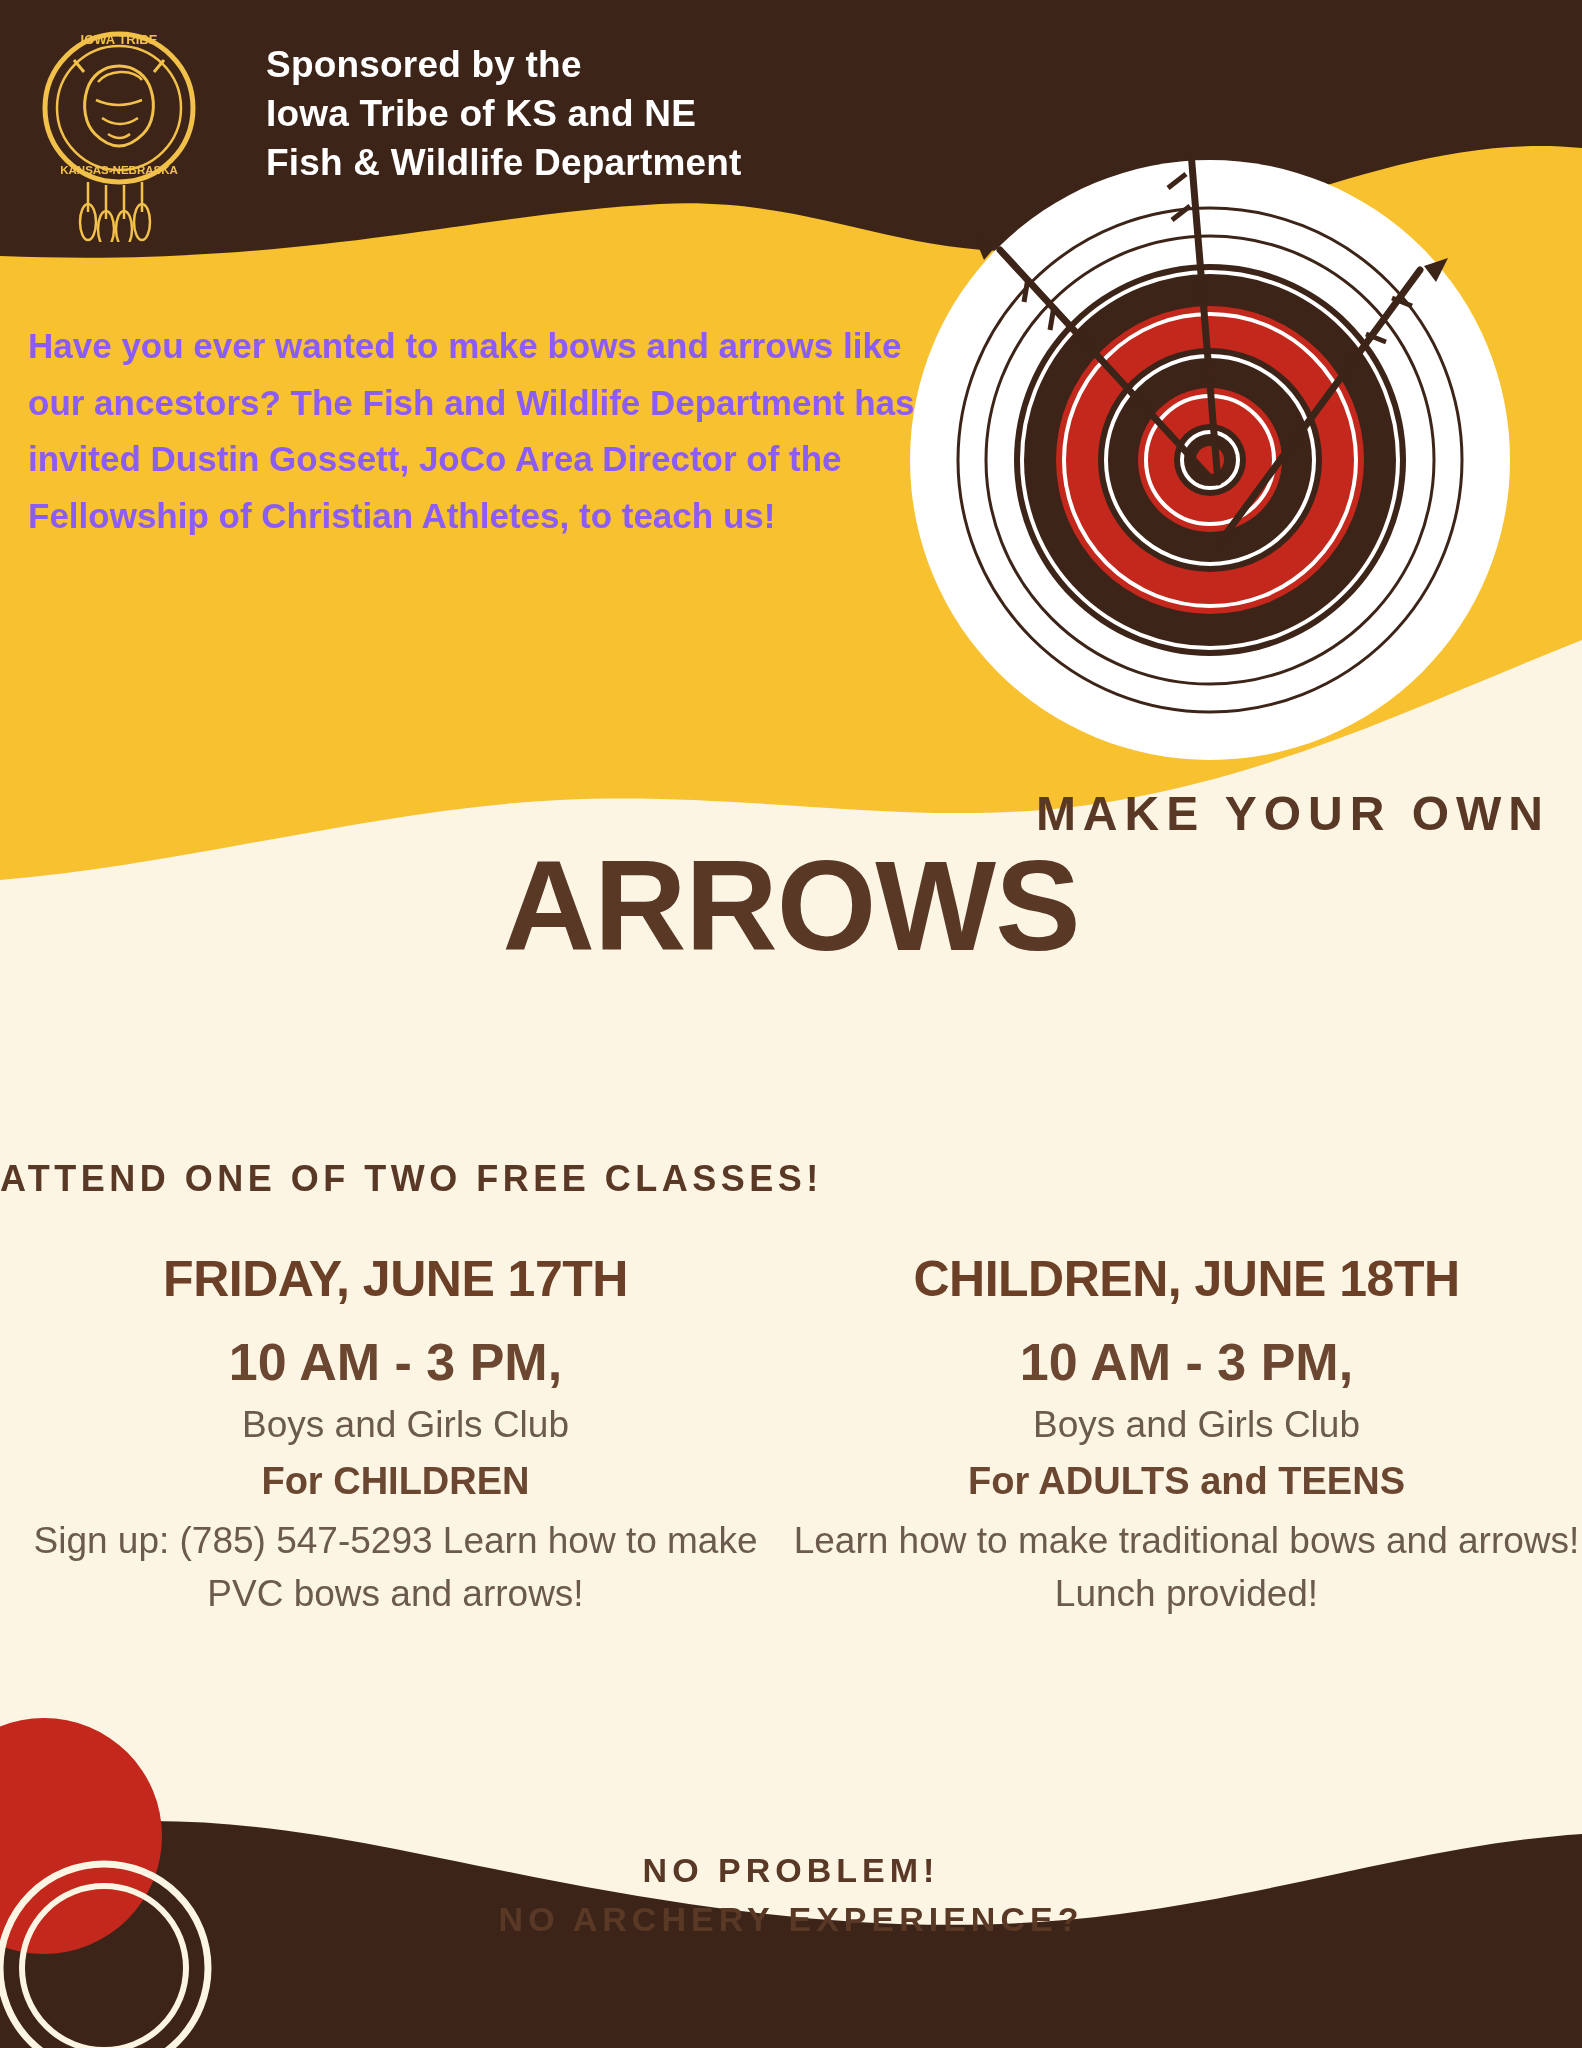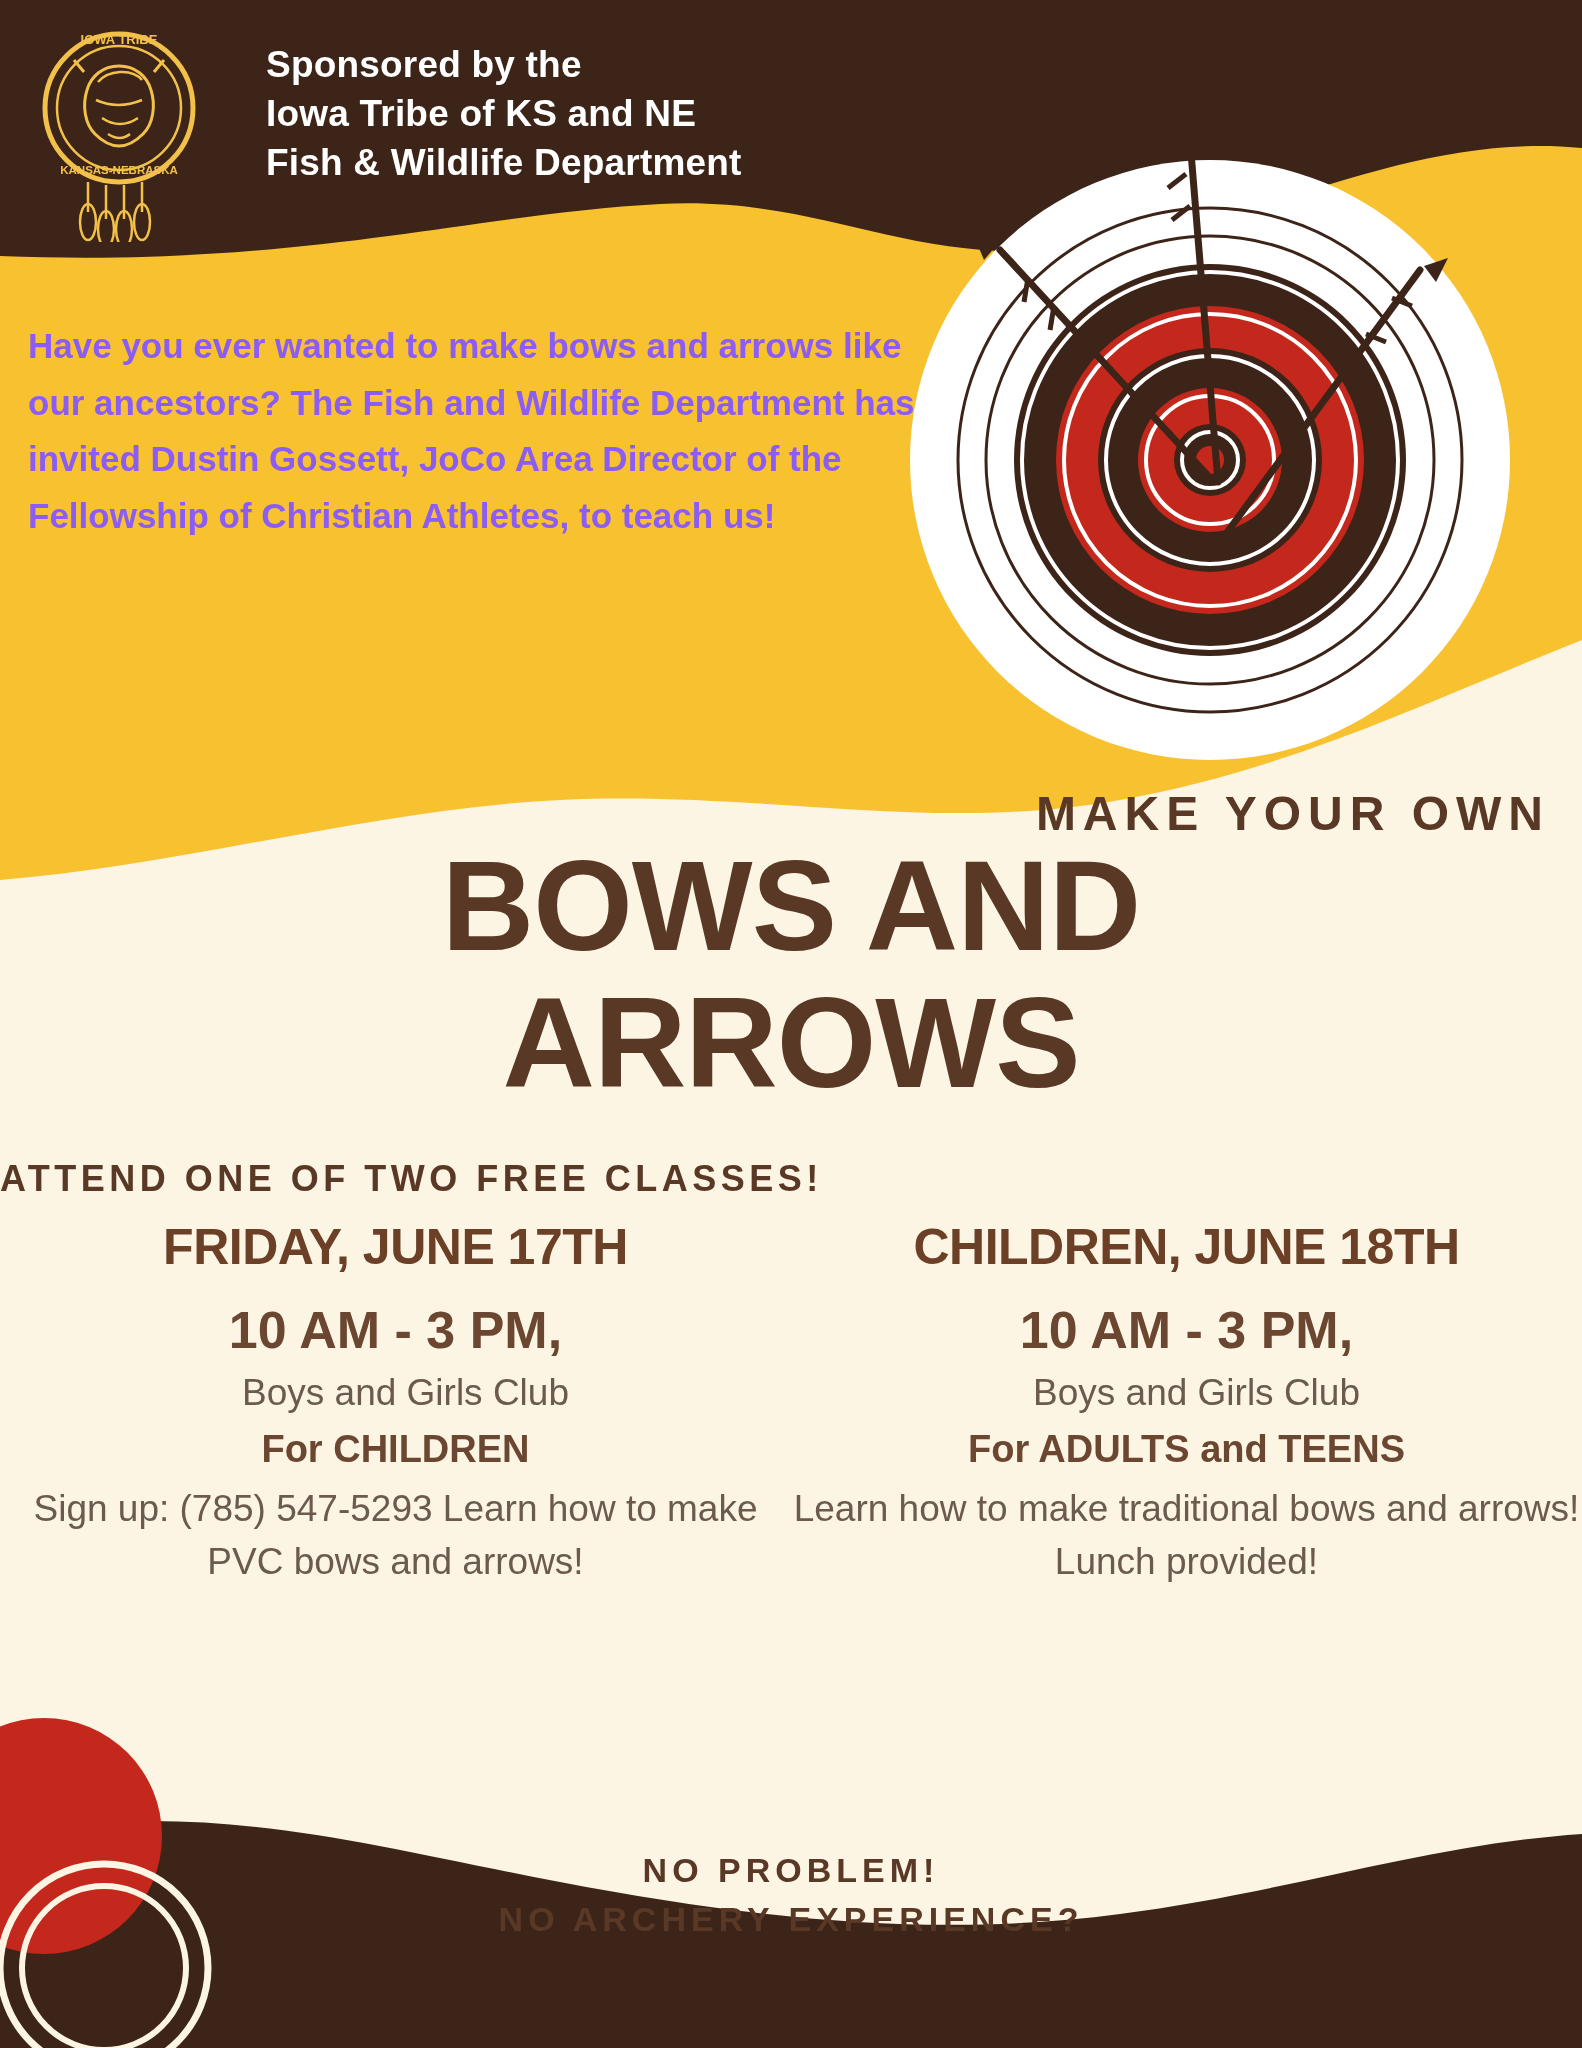--- a/index.html
+++ b/index.html
@@ -128,20 +128,21 @@
     position: absolute;
     top: 1218px; left: 0;
     width: 1582px;
     display: flex;
     z-index: 6;
   }
   .col {
     width: 50%;
     text-align: center;
     color: #6b4630;
+    margin-top: 32px;
   }
   .col .day {
     font-size: 50px;
     font-weight: bold;
     color: #6b4026;
     letter-spacing: -0.5px;
     margin-bottom: 24px;
   }
   .col .time {
     font-size: 52px;
@@ -280,21 +281,20 @@
       <path d="M128 128 l-4 24 M154 156 l-4 24"></path>
       <path d="M492 148 l20 8 M466 184 l20 8"></path>
     </g>
   </svg>
 </div>
 
 <p class="intro">Have you ever wanted to make bows and arrows like our ancestors? The Fish and Wildlife Department has invited Dustin Gossett, JoCo Area Director of the Fellowship of Christian Athletes, to teach us!</p>
 
 <div class="kicker">MAKE YOUR OWN</div>
 <div class="title">
-  <div>BOWS AND</div>
   <div>ARROWS</div>
 </div>
 <div class="subtitle">ATTEND ONE OF TWO FREE CLASSES!</div>
 
 <div class="columns">
   <div class="col">
     <div class="day">FRIDAY, JUNE 17TH</div>
     <div class="time">10 AM - 3 PM,</div>
     <div class="venue">Boys and Girls Club</div>
     <div class="audience">For CHILDREN</div>

